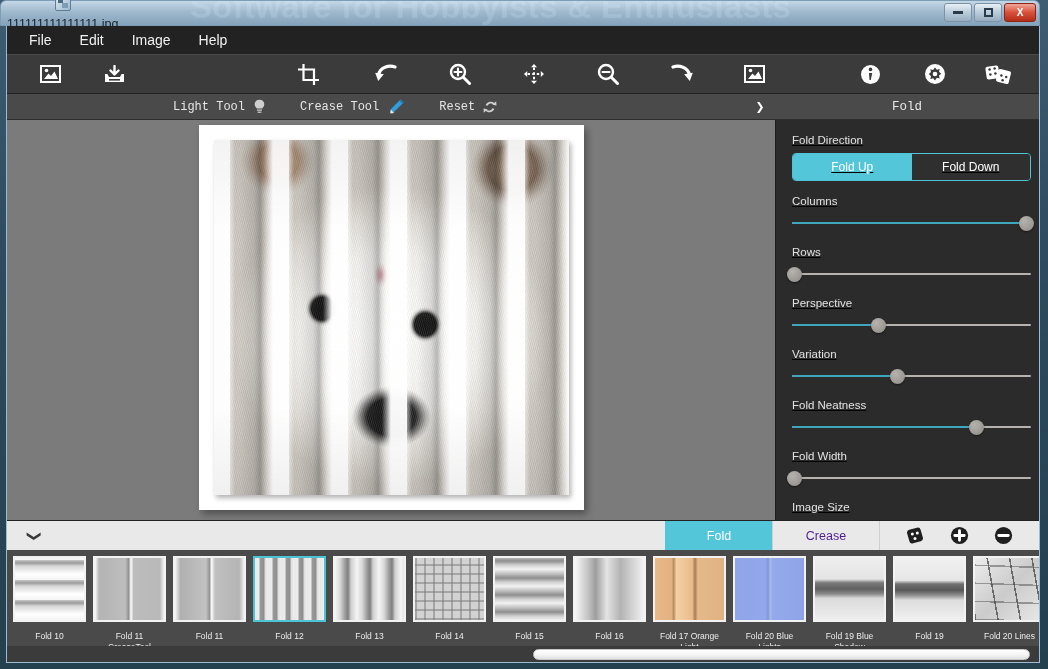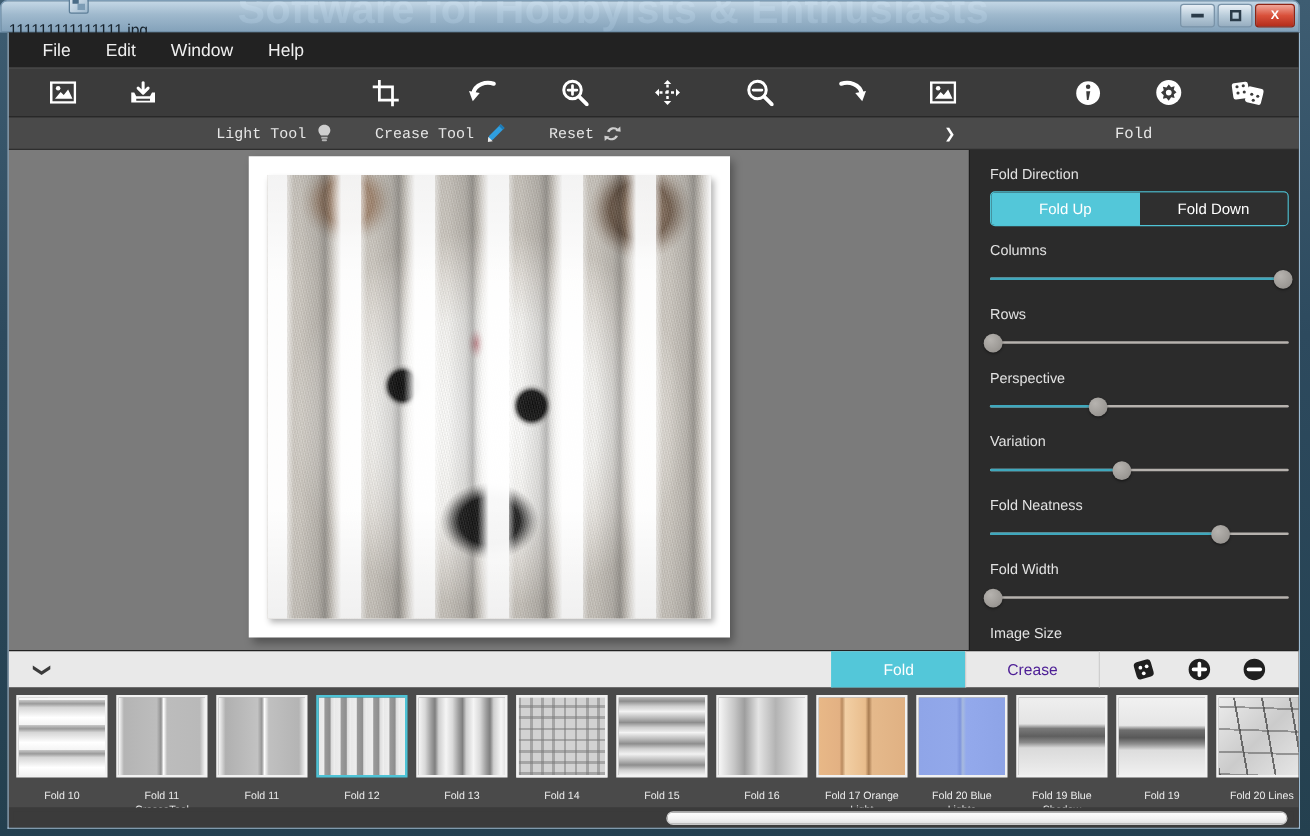--- a/index.html
+++ b/index.html
@@ -113,21 +113,21 @@
     display: flex; flex-direction: column;
     overflow: hidden;
   }
 
   
   #menubar {
     height: 28px;
     background: #222222;
     display: flex;
     align-items: center;
-    padding-left: 13px;
+    padding-left: 8px;
     gap: 0px;
     flex: none;
   }
   .menu-item {
     font-size: 14px;
     color: #f0f0f0;
     padding: 4px 14px;
     cursor: pointer;
   }
 
@@ -261,20 +261,21 @@
   }
 
   
   #rightpanel {
     width: 264px;
     background: #2b2b2b;
     border-left: 1px solid #1d1d1d;
     padding: 14px 8px 0 16px;
     flex: none;
     overflow: hidden;
+    text-decoration: underline;
   }
   .prop-label {
     font-size: 11.5px;
     color: #e2e2e2;
     margin-bottom: 7px;
   }
   .prop-block { margin-bottom: 14px; }
 
   .seg-control {
     display: flex;
@@ -516,21 +517,21 @@
           </div>
         <div class="winbtn close">X</div>
       </div>
     </div>
 
     <div id="app">
 
       <div id="menubar">
         <div class="menu-item">File</div>
         <div class="menu-item">Edit</div>
-        <div class="menu-item">Window</div>
+        <div class="menu-item">Image</div>
         <div class="menu-item">Help</div>
       </div>
 
       <div id="toolbar">
         <div style="width:26px"></div>
 
         <div class="tb-icon">
           <svg width="21" height="18" viewBox="0 0 21 18">
             <rect x="1" y="1" width="19" height="16" fill="none" stroke="#fff" stroke-width="2"></rect>
             <path d="M4 14l4.5-5.5L11 11l3.5-4.5L18 14z" fill="#fff"></path>

